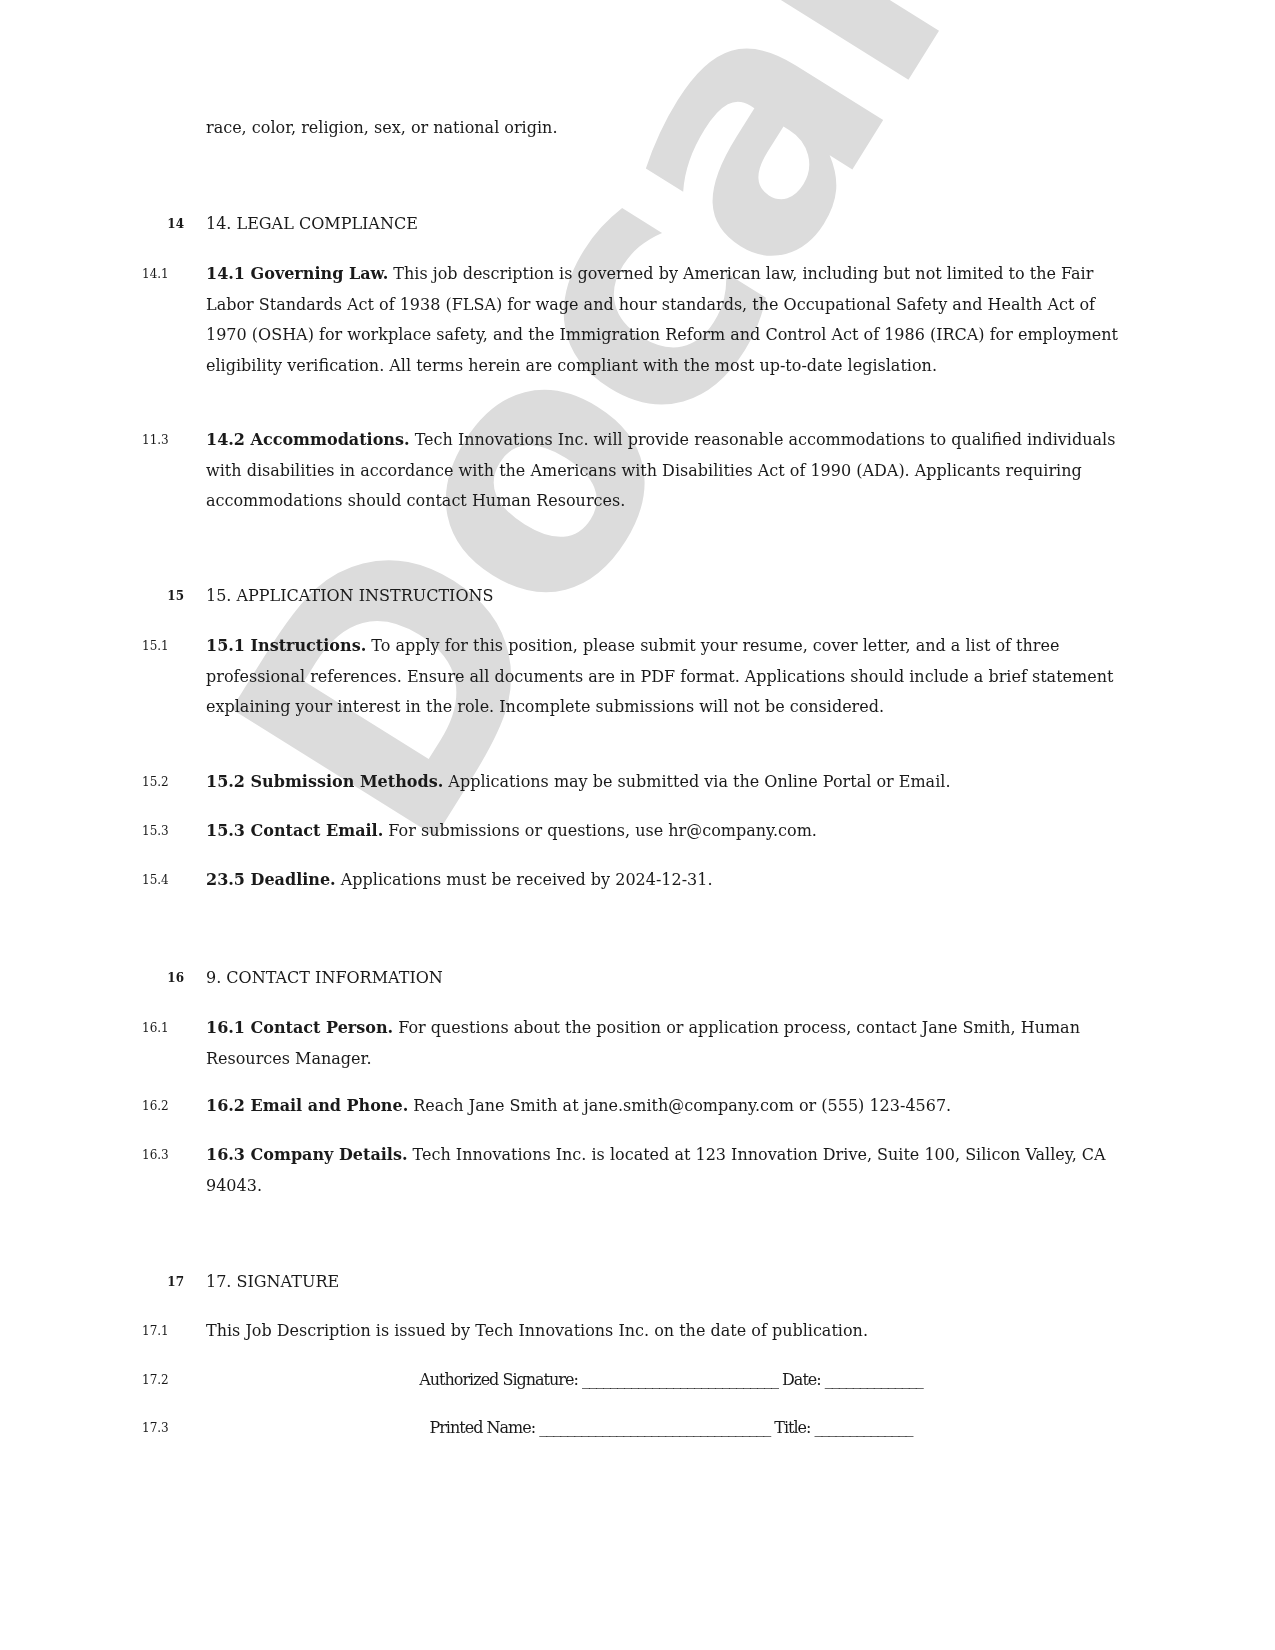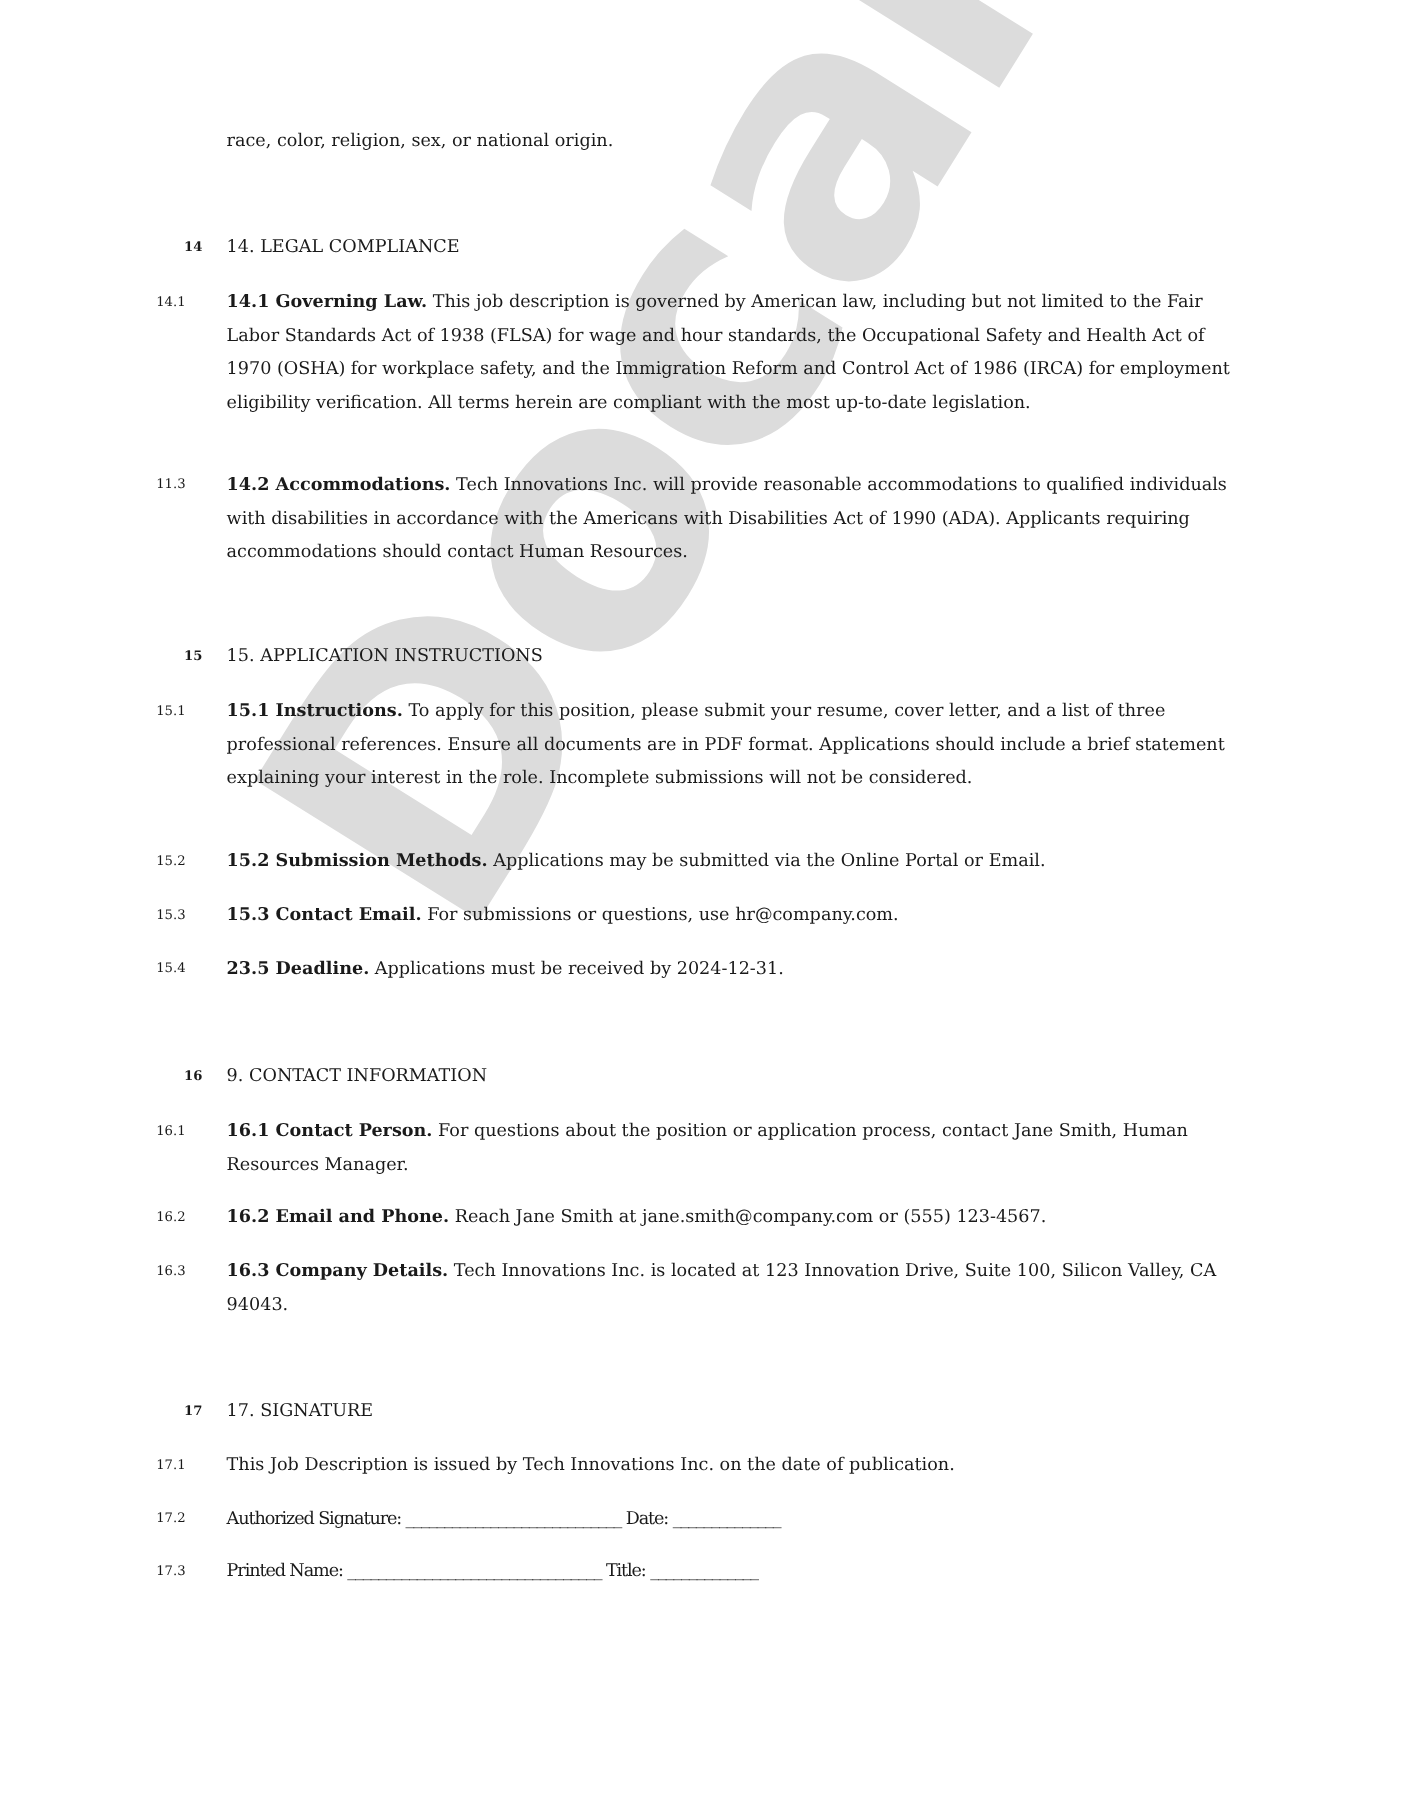--- a/index.html
+++ b/index.html
@@ -13,21 +13,21 @@
     transform: rotate(-58deg); transform-origin: left top;
     white-space: nowrap; z-index: 0; letter-spacing: -6px;
   }
   .content { position: absolute; left: 0; top: 0; width: 1275px; z-index: 1; }
   .row { position: absolute; left: 0; width: 1275px; }
   .num { position: absolute; left: 142px; width: 50px; font-size: 12px; line-height: 30px; }
   .num.h { font-weight: bold; text-align: right; width: 42px; left: 142px; }
   .txt { position: absolute; left: 206px; width: 930px; font-size: 16px; line-height: 30.5px; }
   .txt.h { font-weight: normal; }
   .lead { font-weight: bold; }
-  .blank { letter-spacing: -1px; }
+  .blank { letter-spacing: -1px; text-align: center; }
 </style>
 </head>
 <body>
 
 <div class="page">
   <div class="watermark">Docaro.ai</div>
 
   <div class="content">
 
     <div class="row" style="top:113px;">

